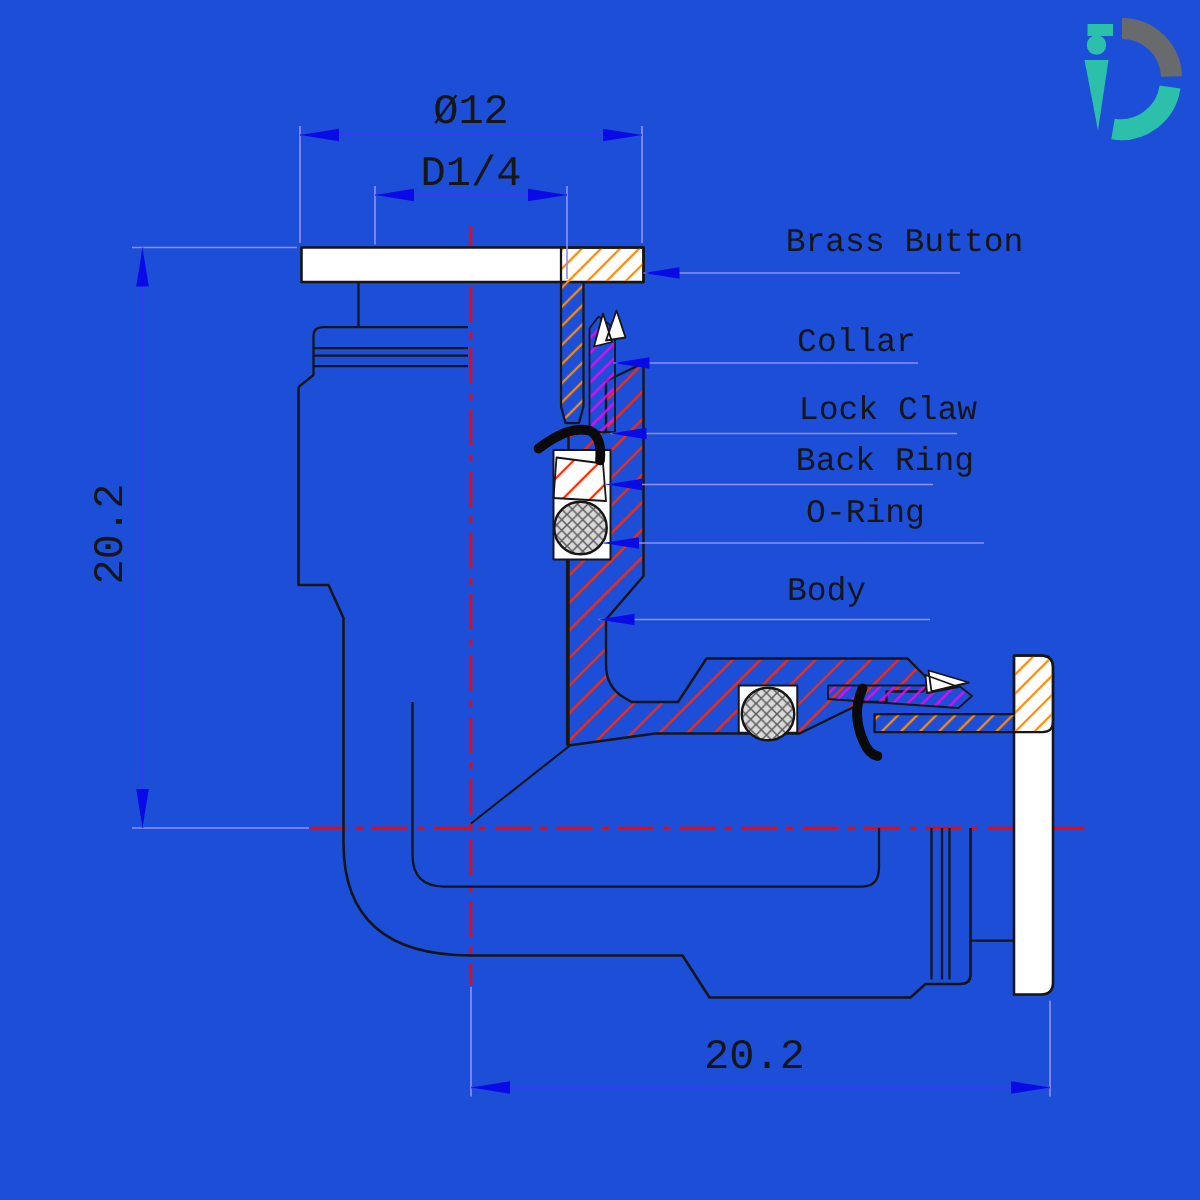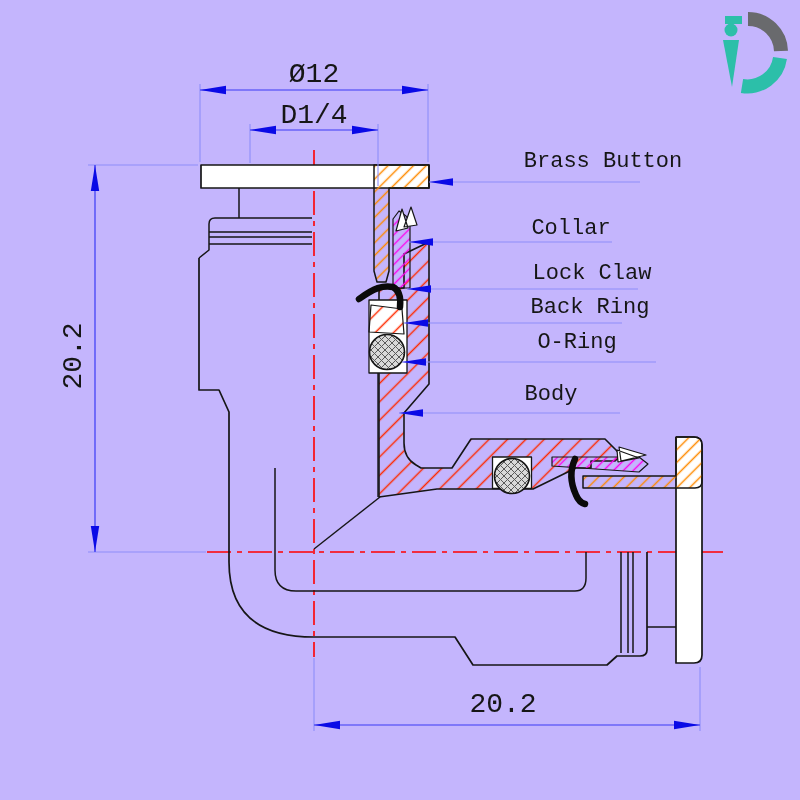--- a/index.html
+++ b/index.html
@@ -1,16 +1,16 @@
 <!DOCTYPE html>
 <html><head>
 <meta charset="utf-8">
 <style>
   html,body{margin:0;padding:0;background:#ffffff;}
-  #canvas{width:800px;height:800px;position:relative;background:#c4b5fd;overflow:hidden;}
+  #canvas{width:800px;height:800px;position:relative;background:#1d4ed8;overflow:hidden;}
   svg{display:block;}
   text{font-family:"Liberation Mono","DejaVu Sans Mono",monospace;fill:#161616;}
   .dimtxt{font-size:28px;}
   .lbltxt{font-size:22px;}
 </style>
 </head>
 <body>
 
 <div id="canvas">
 <svg width="800" height="800" viewBox="0 0 800 800">

